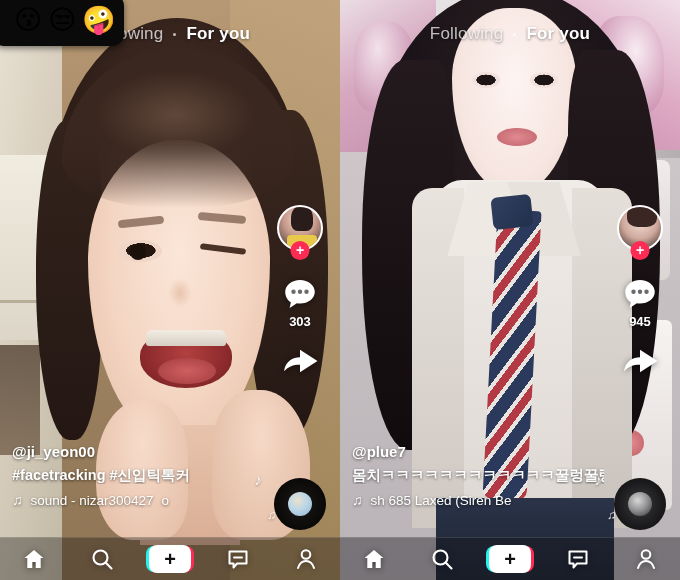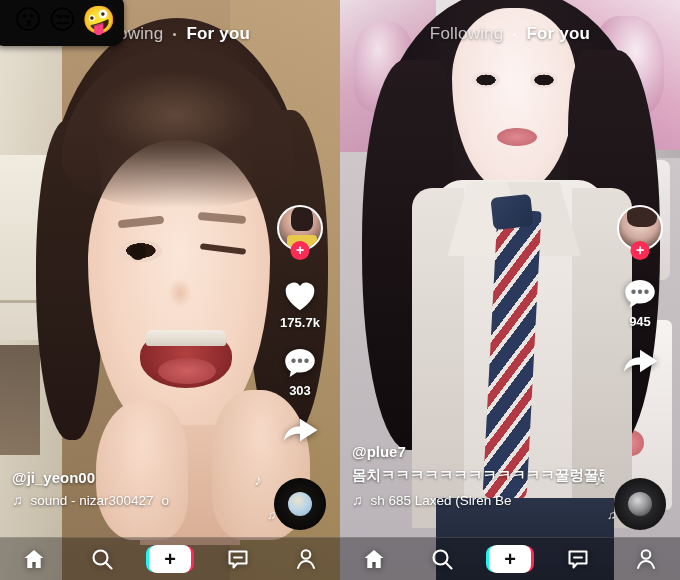--- a/index.html
+++ b/index.html
@@ -249,43 +249,38 @@
       <span class="em">😒</span>
       <span class="em">🤪</span>
     </div>
 
     <div class="rail">
       <div class="avatarWrap">
         <div class="avatar avA"></div>
         <div class="plusBadge">+</div>
       </div>
       <div class="railItem">
-        <svg class="ico" width="38" height="35" viewBox="0 0 24 22">
-          <path fill="#fff" d="M12 21s-9-5.7-9-12A5 5 0 0 1 12 5.6 5 5 0 0 1 21 9c0 6.3-9 12-9 12z"></path>
-        </svg>
-        <span class="cnt">175.7k</span>
-      </div>
-      <div class="railItem">
         <svg class="ico" width="36" height="34" viewBox="0 0 24 23">
           <path fill="#fff" d="M12 2c5.5 0 10 3.5 10 8s-4.5 8-10 8c-.7 0-1.4-.06-2.1-.17L5 21l.8-3.9C3.5 15.7 2 13.1 2 10c0-4.5 4.5-8 10-8z"></path>
           <circle cx="7.6" cy="10" r="1.5" fill="#6b6b6b"></circle>
           <circle cx="12" cy="10" r="1.5" fill="#6b6b6b"></circle>
           <circle cx="16.4" cy="10" r="1.5" fill="#6b6b6b"></circle>
         </svg>
         <span class="cnt">303</span>
       </div>
       <div class="railItem">
         <svg class="ico" width="38" height="32" viewBox="0 0 26 22">
           <path fill="#fff" d="M2 18c1-7 6-9.4 11-9.6V3.2L25 11l-12 7.8v-5.3C8.8 13.4 5 14.6 2 18z"></path>
         </svg>
       </div>
     </div>
 
     <div class="caption">
       <div class="user">@ji_yeon00</div>
+      <div class="desc">#facetracking  #신입틱톡커</div>
       <div class="music">
         <span class="note">♫</span>
         <span>sound - nizar300427</span>
         <span>o</span>
       </div>
     </div>
 
     <span class="noteFly nf1">♪</span>
     <span class="noteFly nf2">♫</span>
     <div class="disc discA">

